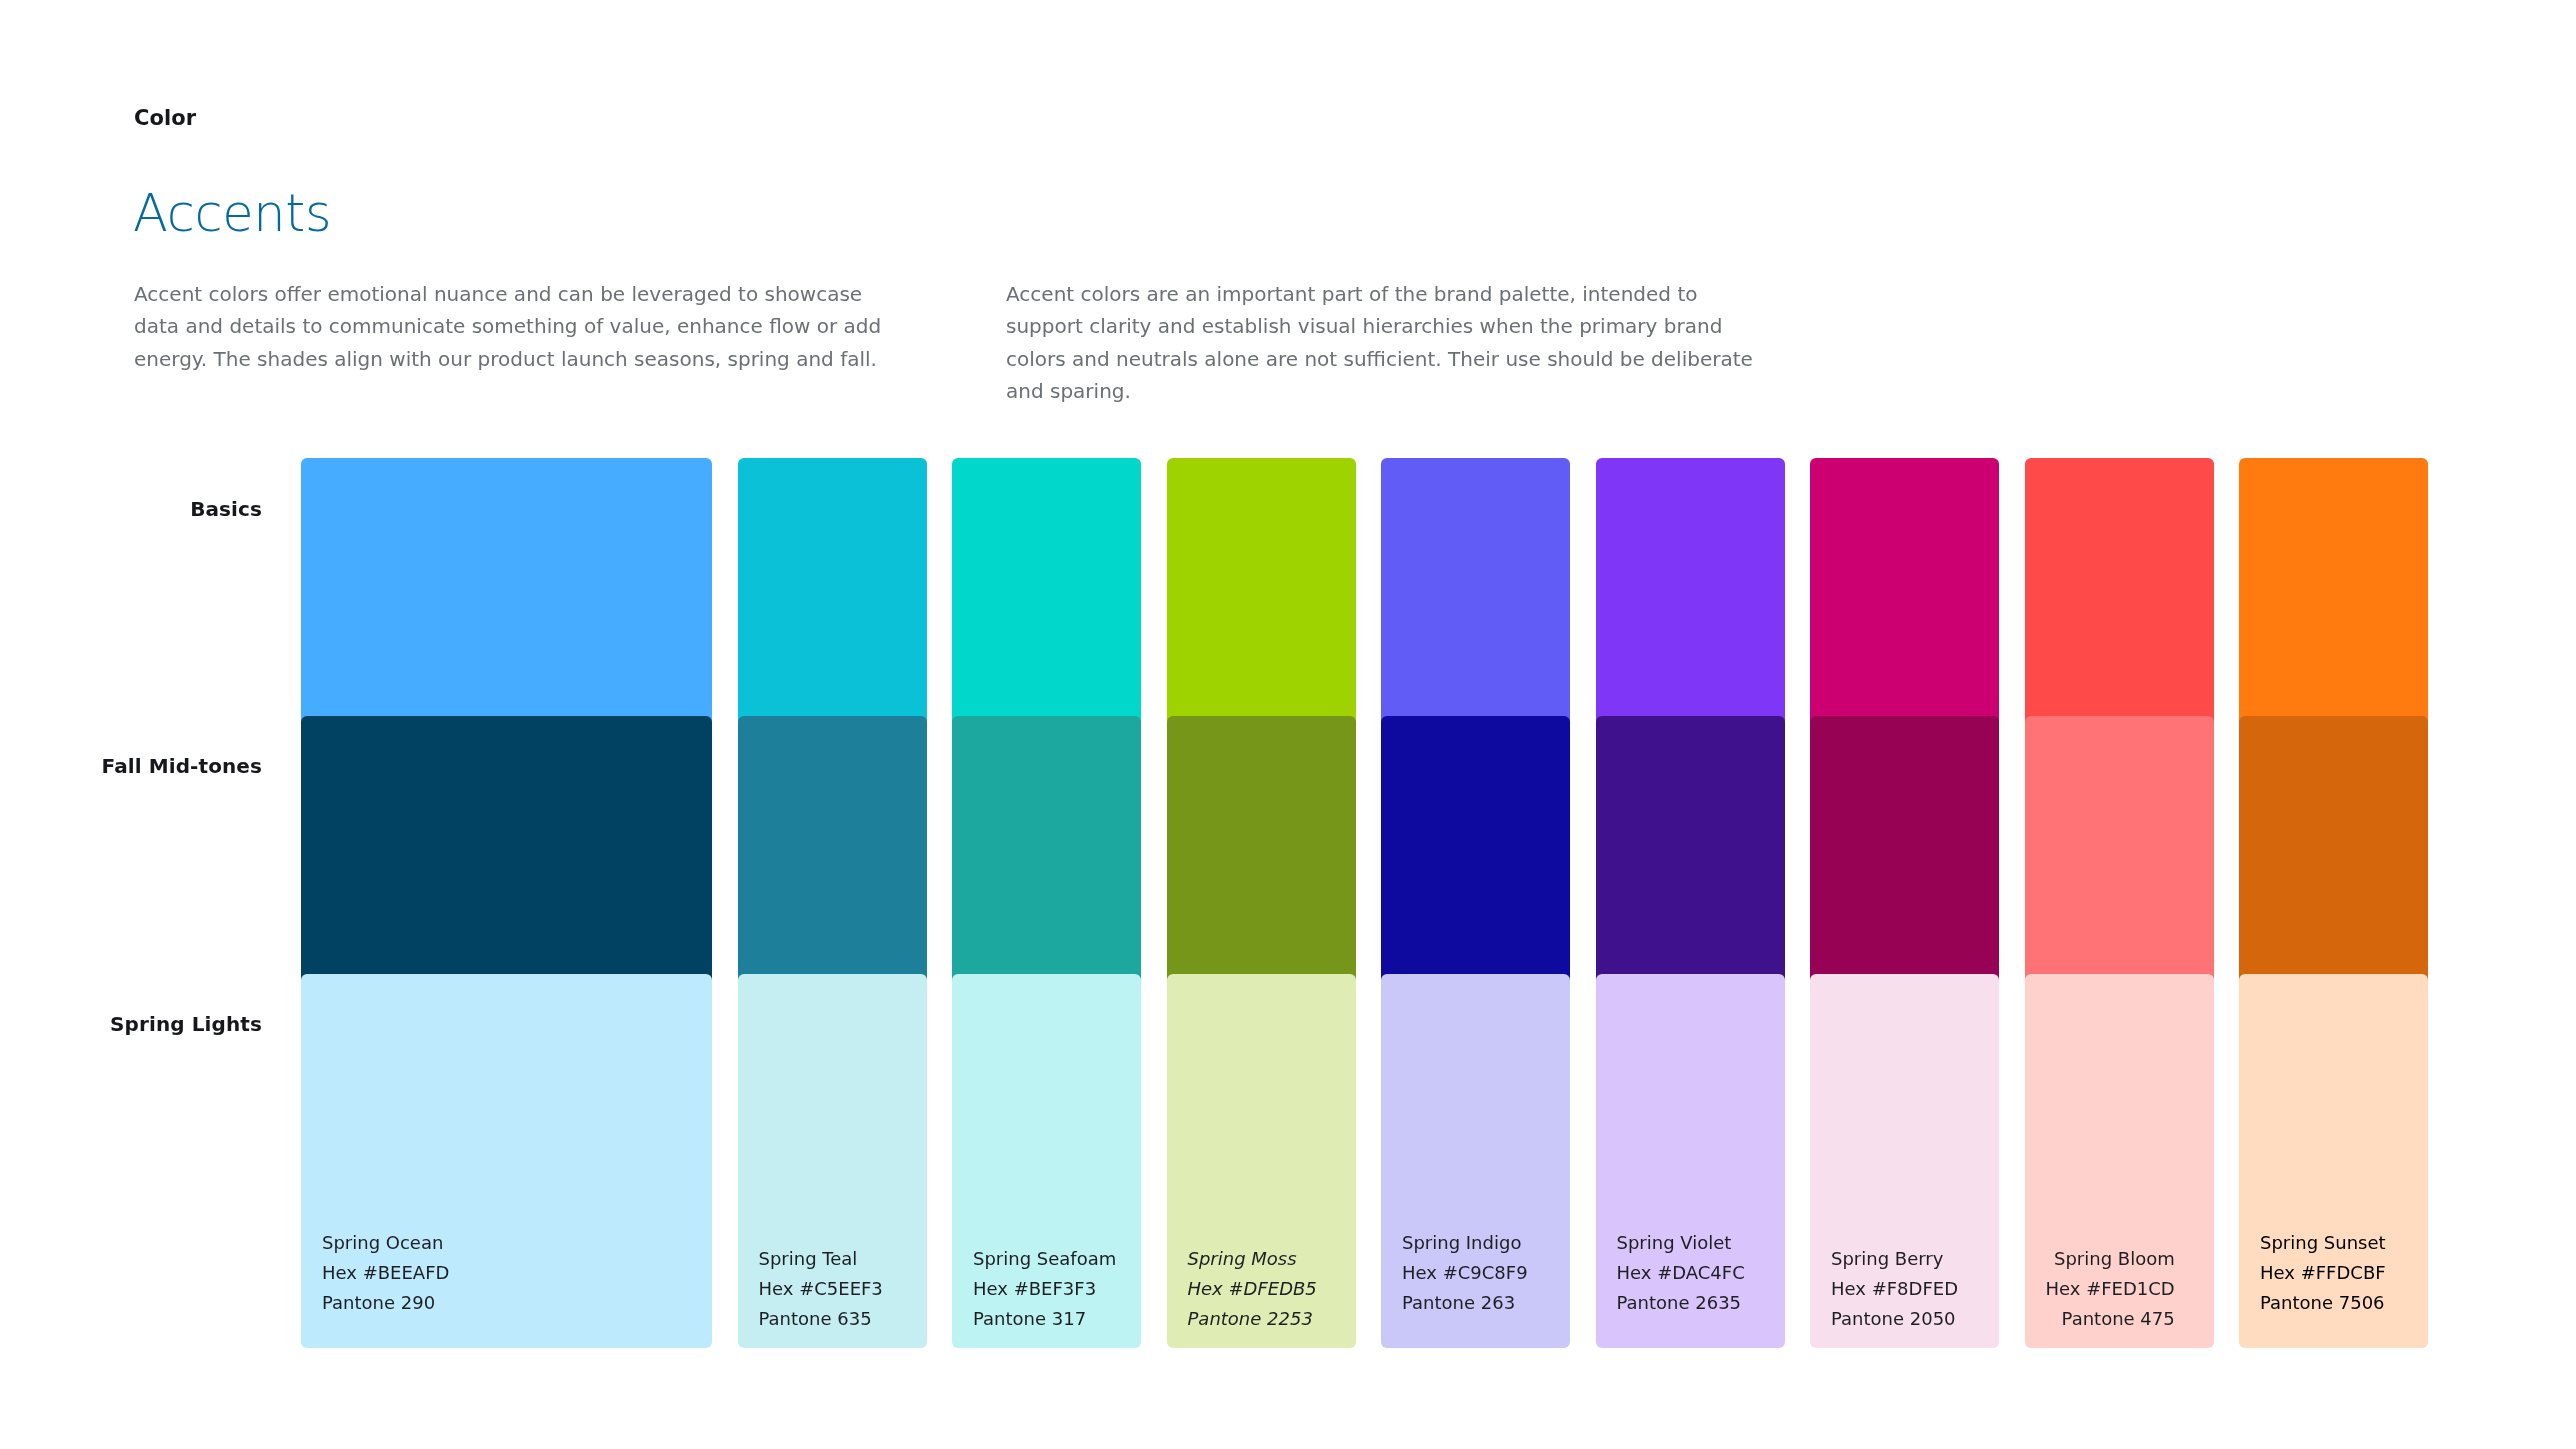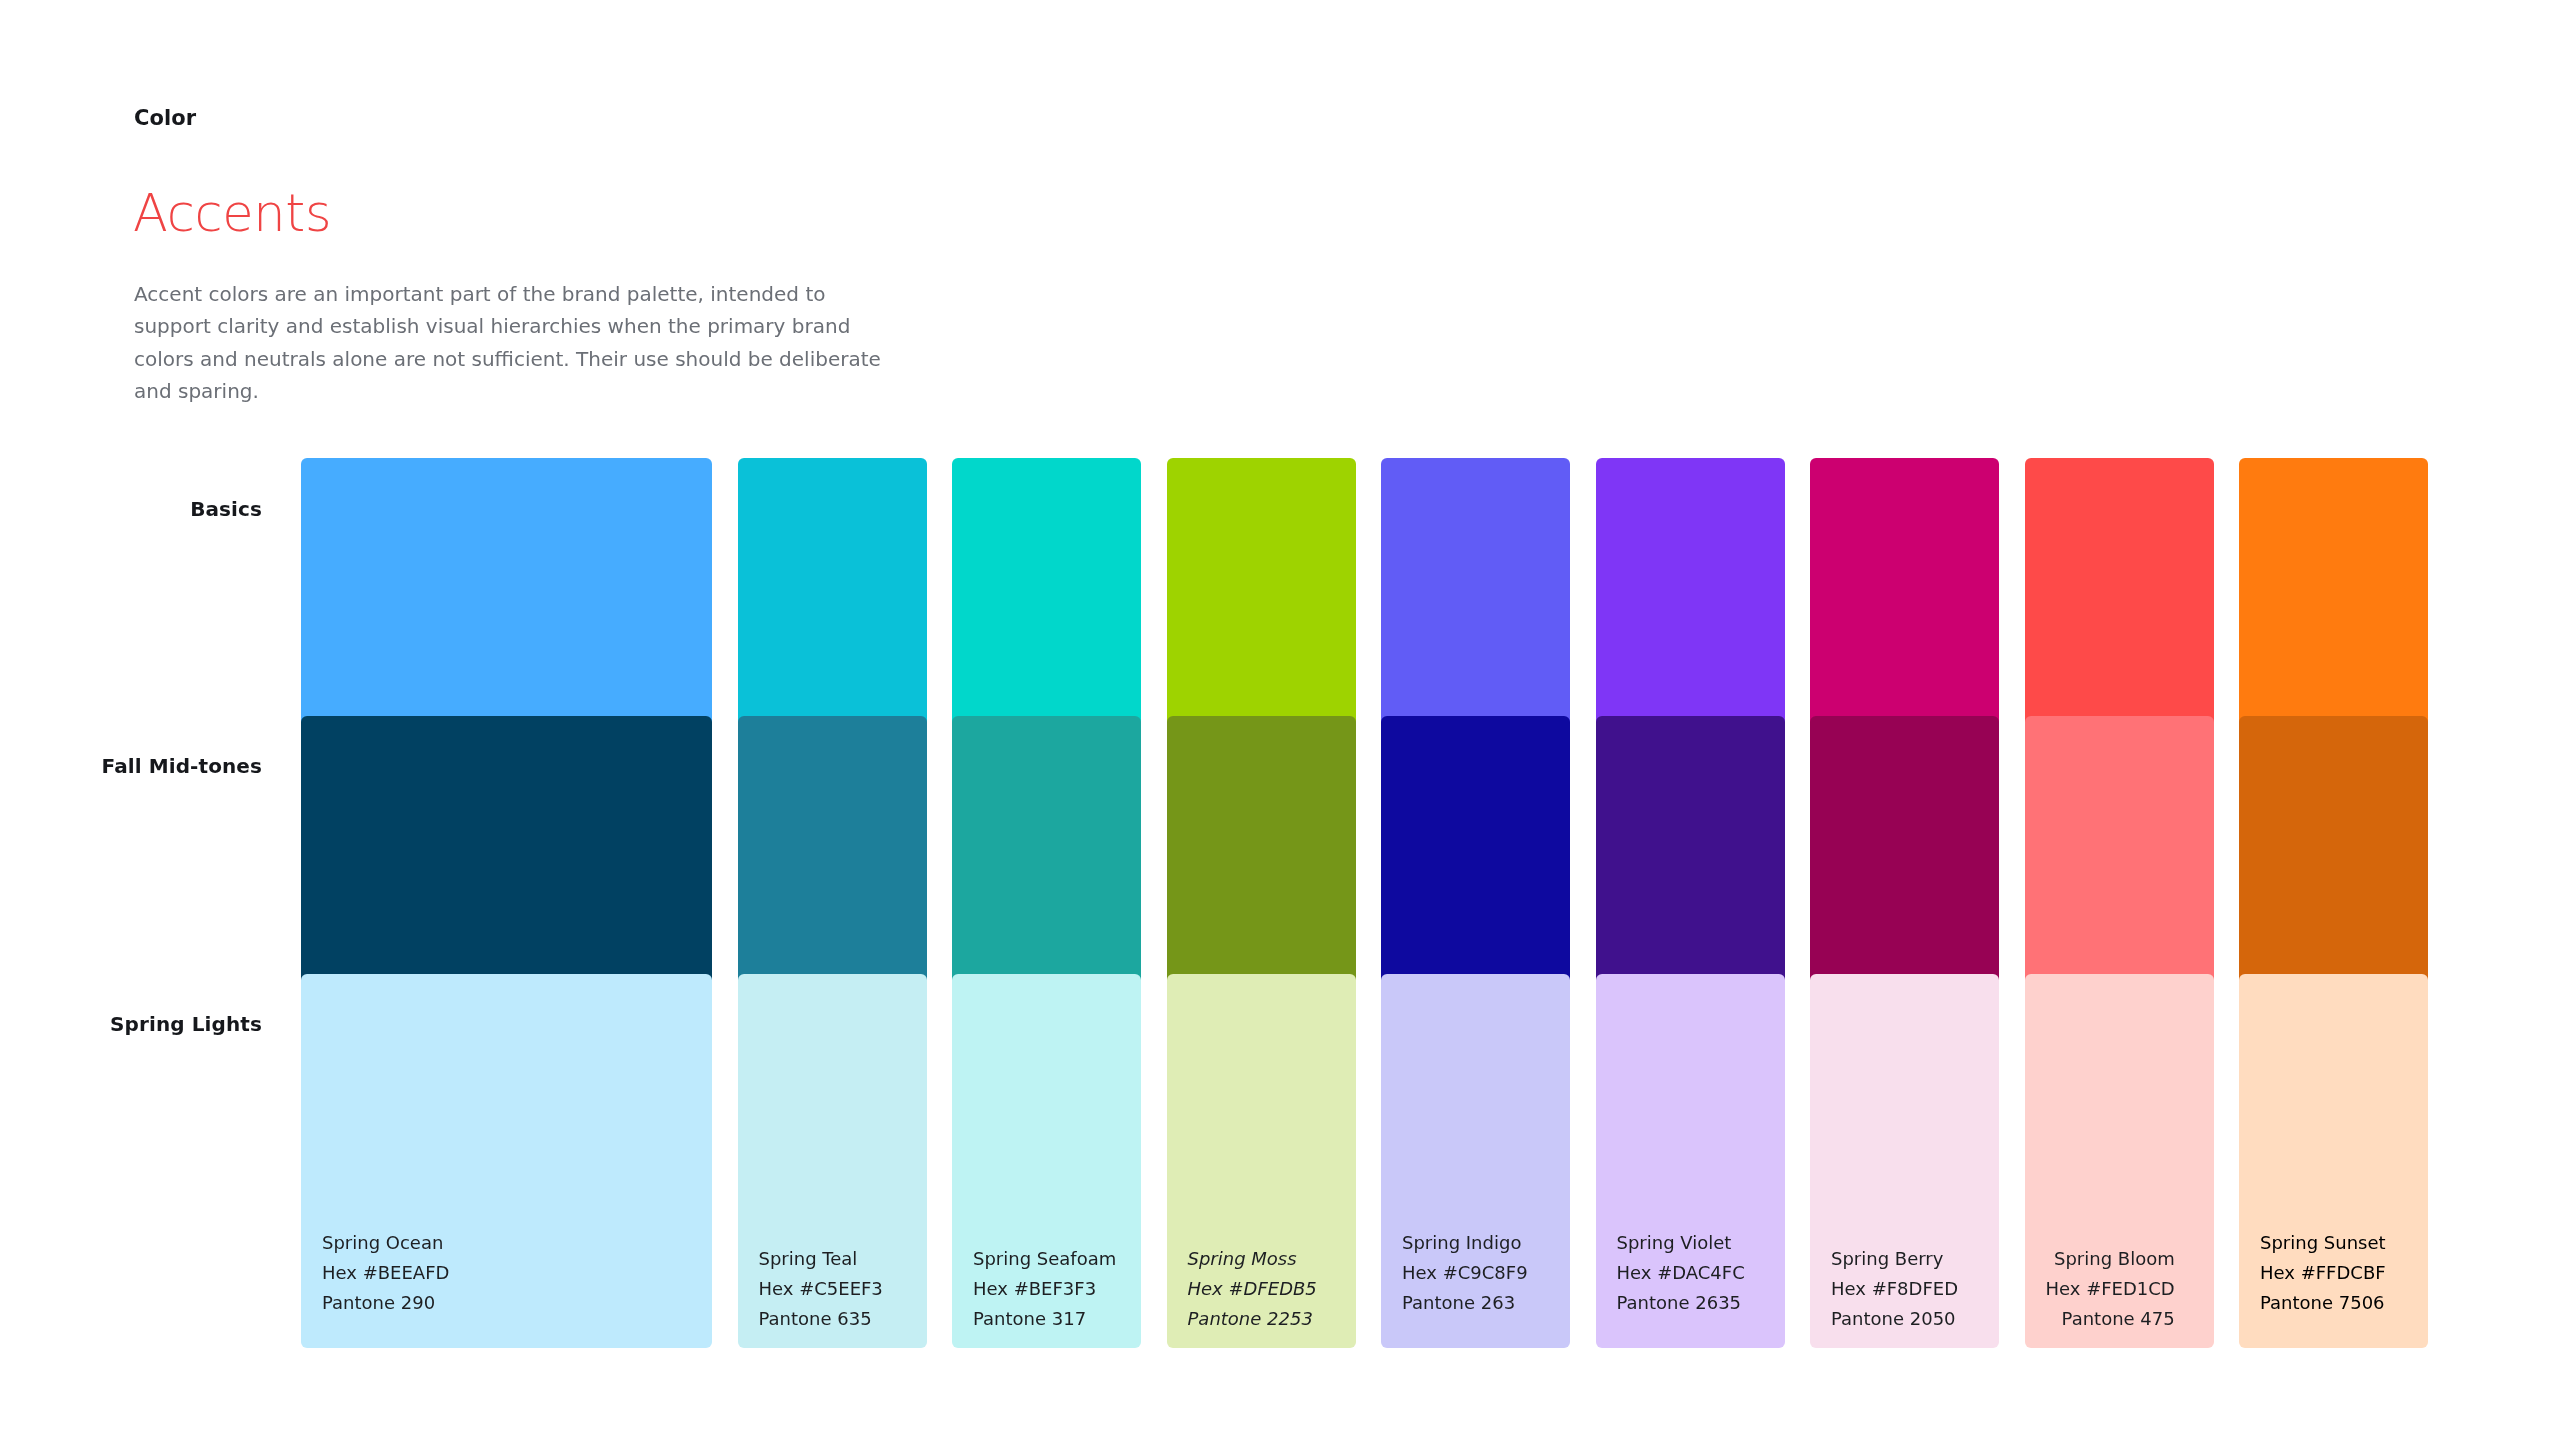--- a/index.html
+++ b/index.html
@@ -31,21 +31,21 @@
     letter-spacing: 0.1px;
     color: #16181c;
   }
   .page-title {
     position: absolute;
     left: 133px;
     top: 153px;
     font-size: 51px;
     font-weight: 300;
     letter-spacing: -0.3px;
-    color: #ef4444;
+    color: #0369a1;
     line-height: 1.05;
   }
 
   .intro {
     position: absolute;
     left: 134px;
     top: 278px;
     width: 1664px;
     display: flex;
     gap: 101px;
@@ -122,20 +122,21 @@
 </style>
 </head>
 <body>
 
 <div class="page">
 
   <div class="eyebrow">Color</div>
   <h1 class="page-title">Accents</h1>
 
   <div class="intro">
+    <p>Accent colors offer emotional nuance and can be leveraged to showcase data and details to communicate something of value, enhance flow or add energy. The shades align with our product launch seasons, spring and fall.</p>
     <p>Accent colors are an important part of the brand palette, intended to support clarity and establish visual hierarchies when the primary brand colors and neutrals alone are not sufficient. Their use should be deliberate and sparing.</p>
   </div>
 
   <div class="grid" id="swatch-grid">
       <div class="row row-basics">
         <div class="row-label">Basics</div>
         <div class="swatches">
           <div class="swatch w-wide" style="background: rgb(70, 172, 255);">
             <div class="swatch-meta" style="color: rgb(255, 255, 255);">
               <div>Bright Ocean</div>

